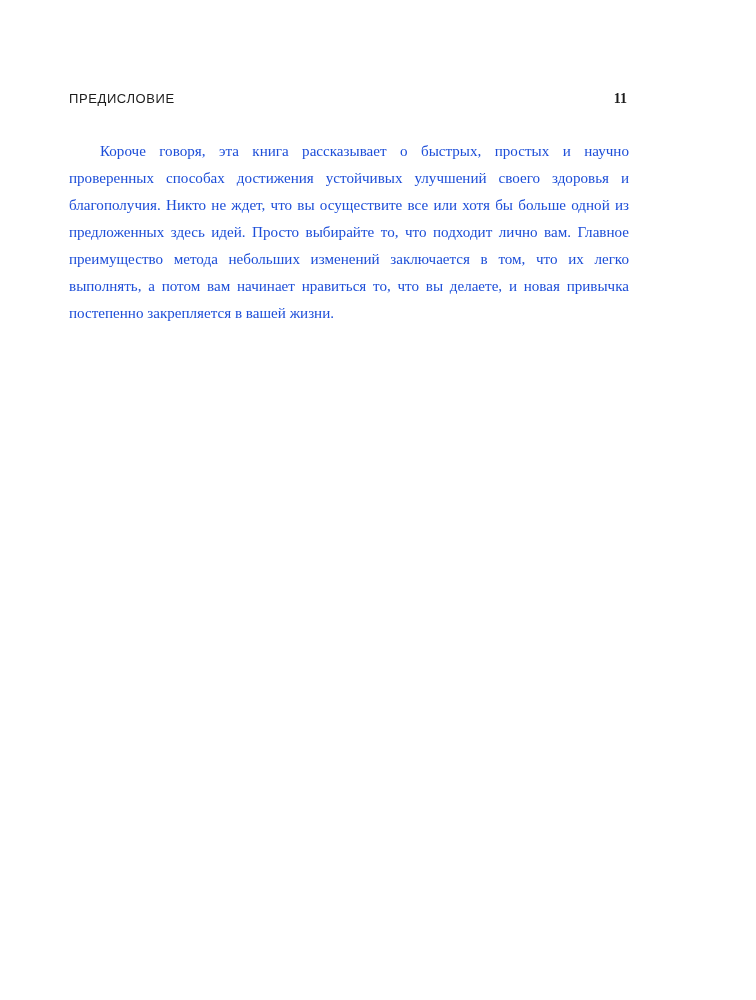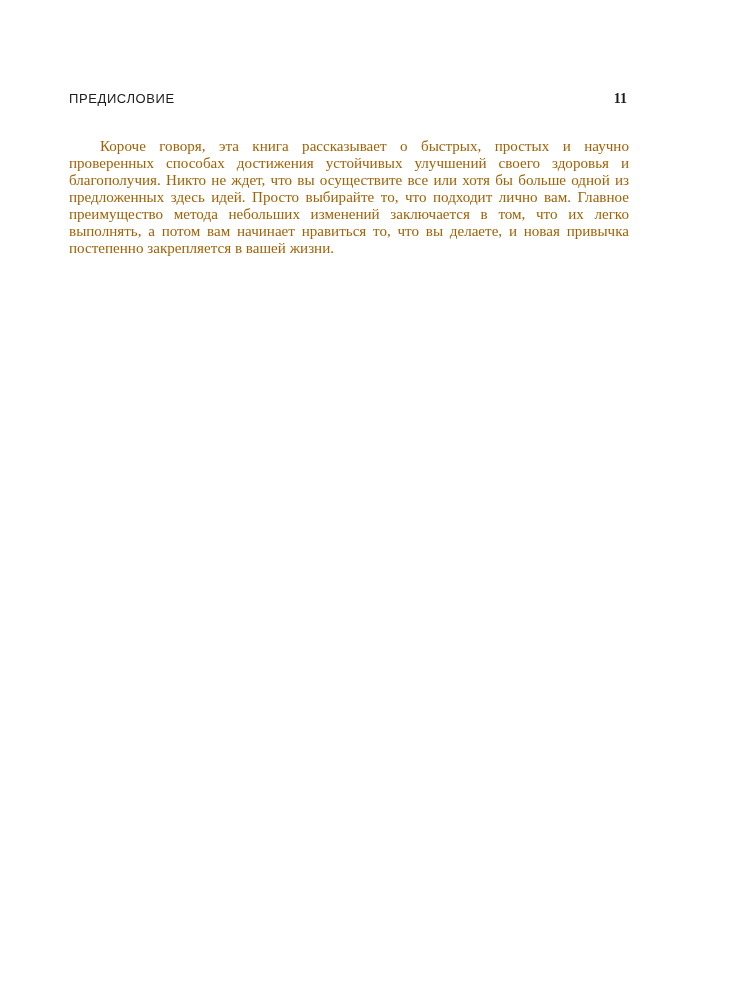--- a/index.html
+++ b/index.html
@@ -45,22 +45,22 @@
     color: #1b1b1b;
     text-align: center;
   }
   .body-text {
     position: absolute;
     left: 69px;
     top: 138px;
     width: 560px;
     font-family: "Liberation Serif", serif;
     font-size: 15.1px;
-    line-height: 17px;
-    color: #a16207;
+    line-height: 27px;
+    color: #1d4ed8;
     text-align: justify;
     text-justify: inter-word;
     hyphens: manual;
   }
   .body-text p {
     margin: 0;
     text-indent: 31px;
   }
 </style>
 </head>

